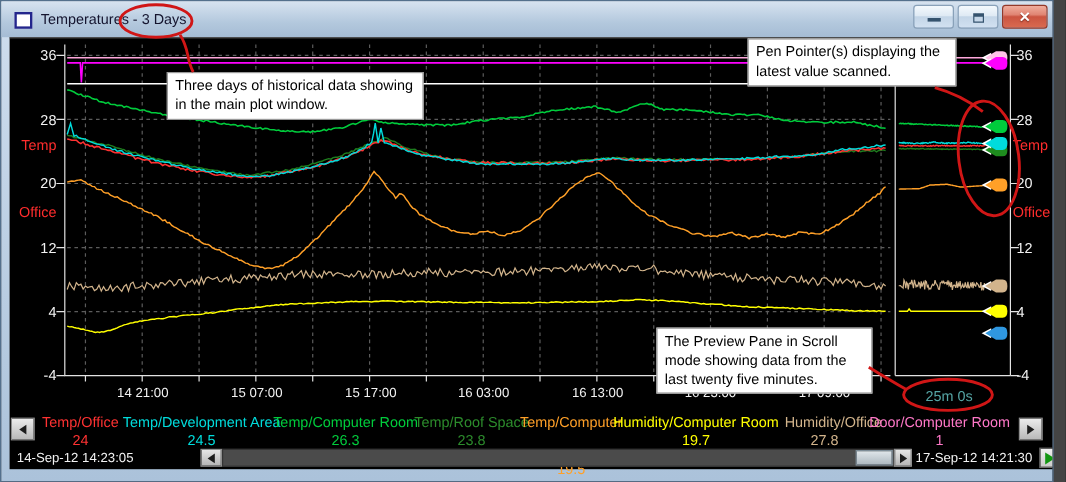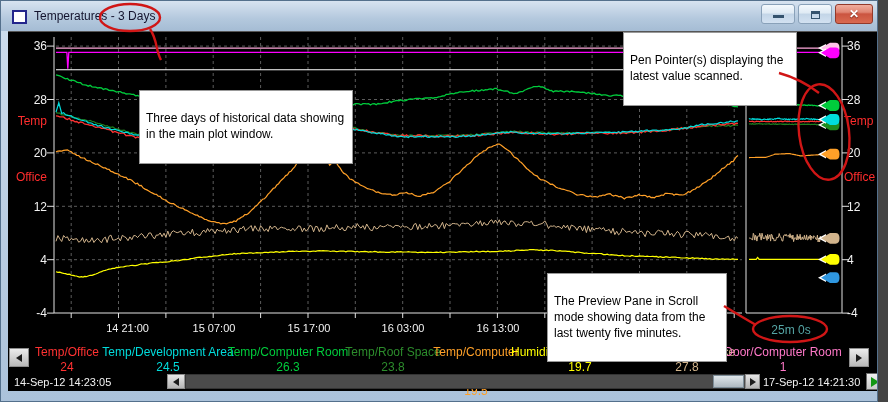--- a/index.html
+++ b/index.html
@@ -29,21 +29,21 @@
   .lbl{position:absolute;color:#f2f2f2;font-size:12px;z-index:3;}
   .ylab{width:44px;left:2px;text-align:right;}
   .ylab-r{width:40px;left:846px;text-align:left;}
   .penlab{position:absolute;color:#ff2d2d;font-size:12px;z-index:3;}
   .penlab.l{width:44px;left:2px;text-align:right;}
   .penlab.r{left:843px;}
   .xlab{position:absolute;top:321px;width:60px;text-align:center;color:#f2f2f2;font-size:11px;z-index:3;}
   .pvtime{position:absolute;left:760px;top:322px;width:60px;text-align:center;color:#55a5a5;font-size:12px;z-index:3;}
   
   .note{position:absolute;background:#fff;color:#000;border:1px solid #999;font-size:12px;line-height:1.32;
-        padding:20px 6px;z-index:6;}
+        padding:3px 6px;z-index:6;}
   
   .legitem{position:absolute;top:345px;text-align:center;font-size:12px;line-height:13px;z-index:4;cursor:default;}
   .legname,.legval{display:block;}
   .legval{margin-top:2px;}
   .sqbtn{position:absolute;width:20px;height:19px;z-index:4;border:1px solid #8d8d8d;
          background:linear-gradient(#ececec,#b9b9b9);display:flex;align-items:center;justify-content:center;}
   .tri-l{width:0;height:0;border-top:4px solid transparent;border-bottom:4px solid transparent;border-right:6px solid #1c1c1c;}
   .tri-r{width:0;height:0;border-top:4px solid transparent;border-bottom:4px solid transparent;border-left:6px solid #1c1c1c;}
   
   .datetext{position:absolute;color:#f2f2f2;font-size:11px;top:375px;z-index:4;}
@@ -182,31 +182,31 @@
 
   <div class="lbl ylab-r" style="top:38px;">36</div>
   <div class="lbl ylab-r" style="top:92px;">28</div>
   <div class="lbl ylab-r" style="top:145px;">20</div>
   <div class="lbl ylab-r" style="top:199px;">12</div>
   <div class="lbl ylab-r" style="top:252px;">4</div>
   <div class="lbl ylab-r" style="top:305px;">-4</div>
   <div class="penlab r" style="top:113px;">Temp</div>
   <div class="penlab r" style="top:169px;">Office</div>
 
-  <div class="xlab" style="left:88px;text-align:right;">14 21:00</div>
+  <div class="xlab" style="left:88px;">14 21:00</div>
   <div class="xlab" style="left:183px;">15 07:00</div>
   <div class="xlab" style="left:278px;">15 17:00</div>
   <div class="xlab" style="left:372px;">16 03:00</div>
   <div class="xlab" style="left:467px;">16 13:00</div>
   <div class="xlab" style="left:561px;">16 23:00</div>
   <div class="xlab" style="left:656px;">17 09:00</div>
 
   <div class="pvtime">25m 0s</div>
 
-  <div class="note" style="left:138px;top:59px;width:214px;margin-top:30px;">Three days of historical data showing in the main plot window.</div>
+  <div class="note" style="left:138px;top:59px;width:214px;">Three days of historical data showing in the main plot window.</div>
   <div class="note" style="left:622px;top:31px;width:174px;">Pen Pointer(s) displaying the latest value scanned.</div>
   <div class="note" style="left:546px;top:272px;width:180px;">The Preview Pane in Scroll mode showing data from the last twenty five minutes.</div>
 
   <div class="sqbtn" style="left:8px;top:347px;">
       <span class="tri-l"></span>
     </div>
   <div class="legitem" style="left:11px;width:110px;">
     <span class="legname" style="color: rgb(255, 50, 50);">Temp/Office</span>
     <span class="legval" style="color: rgb(255, 50, 50);">24</span>
   </div>

